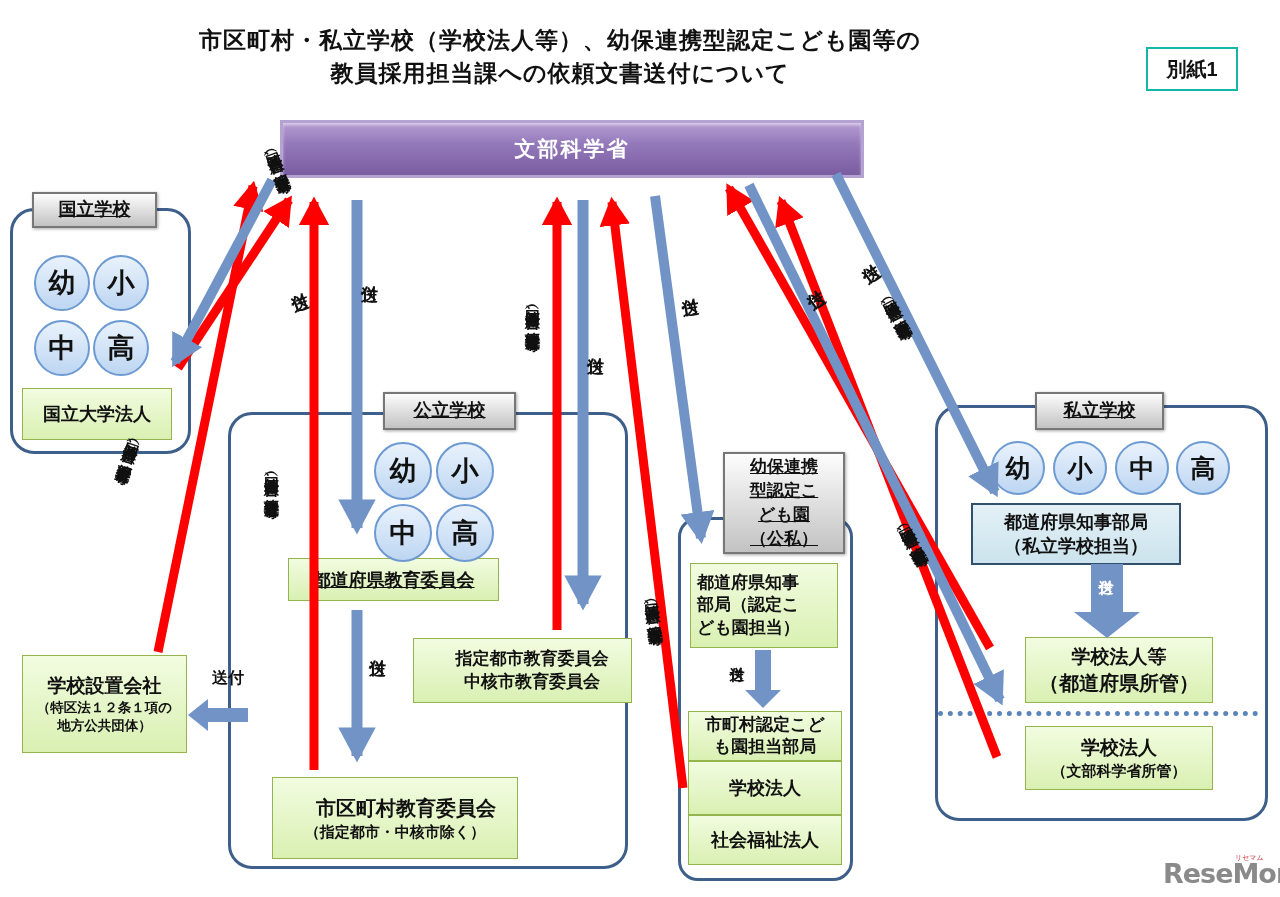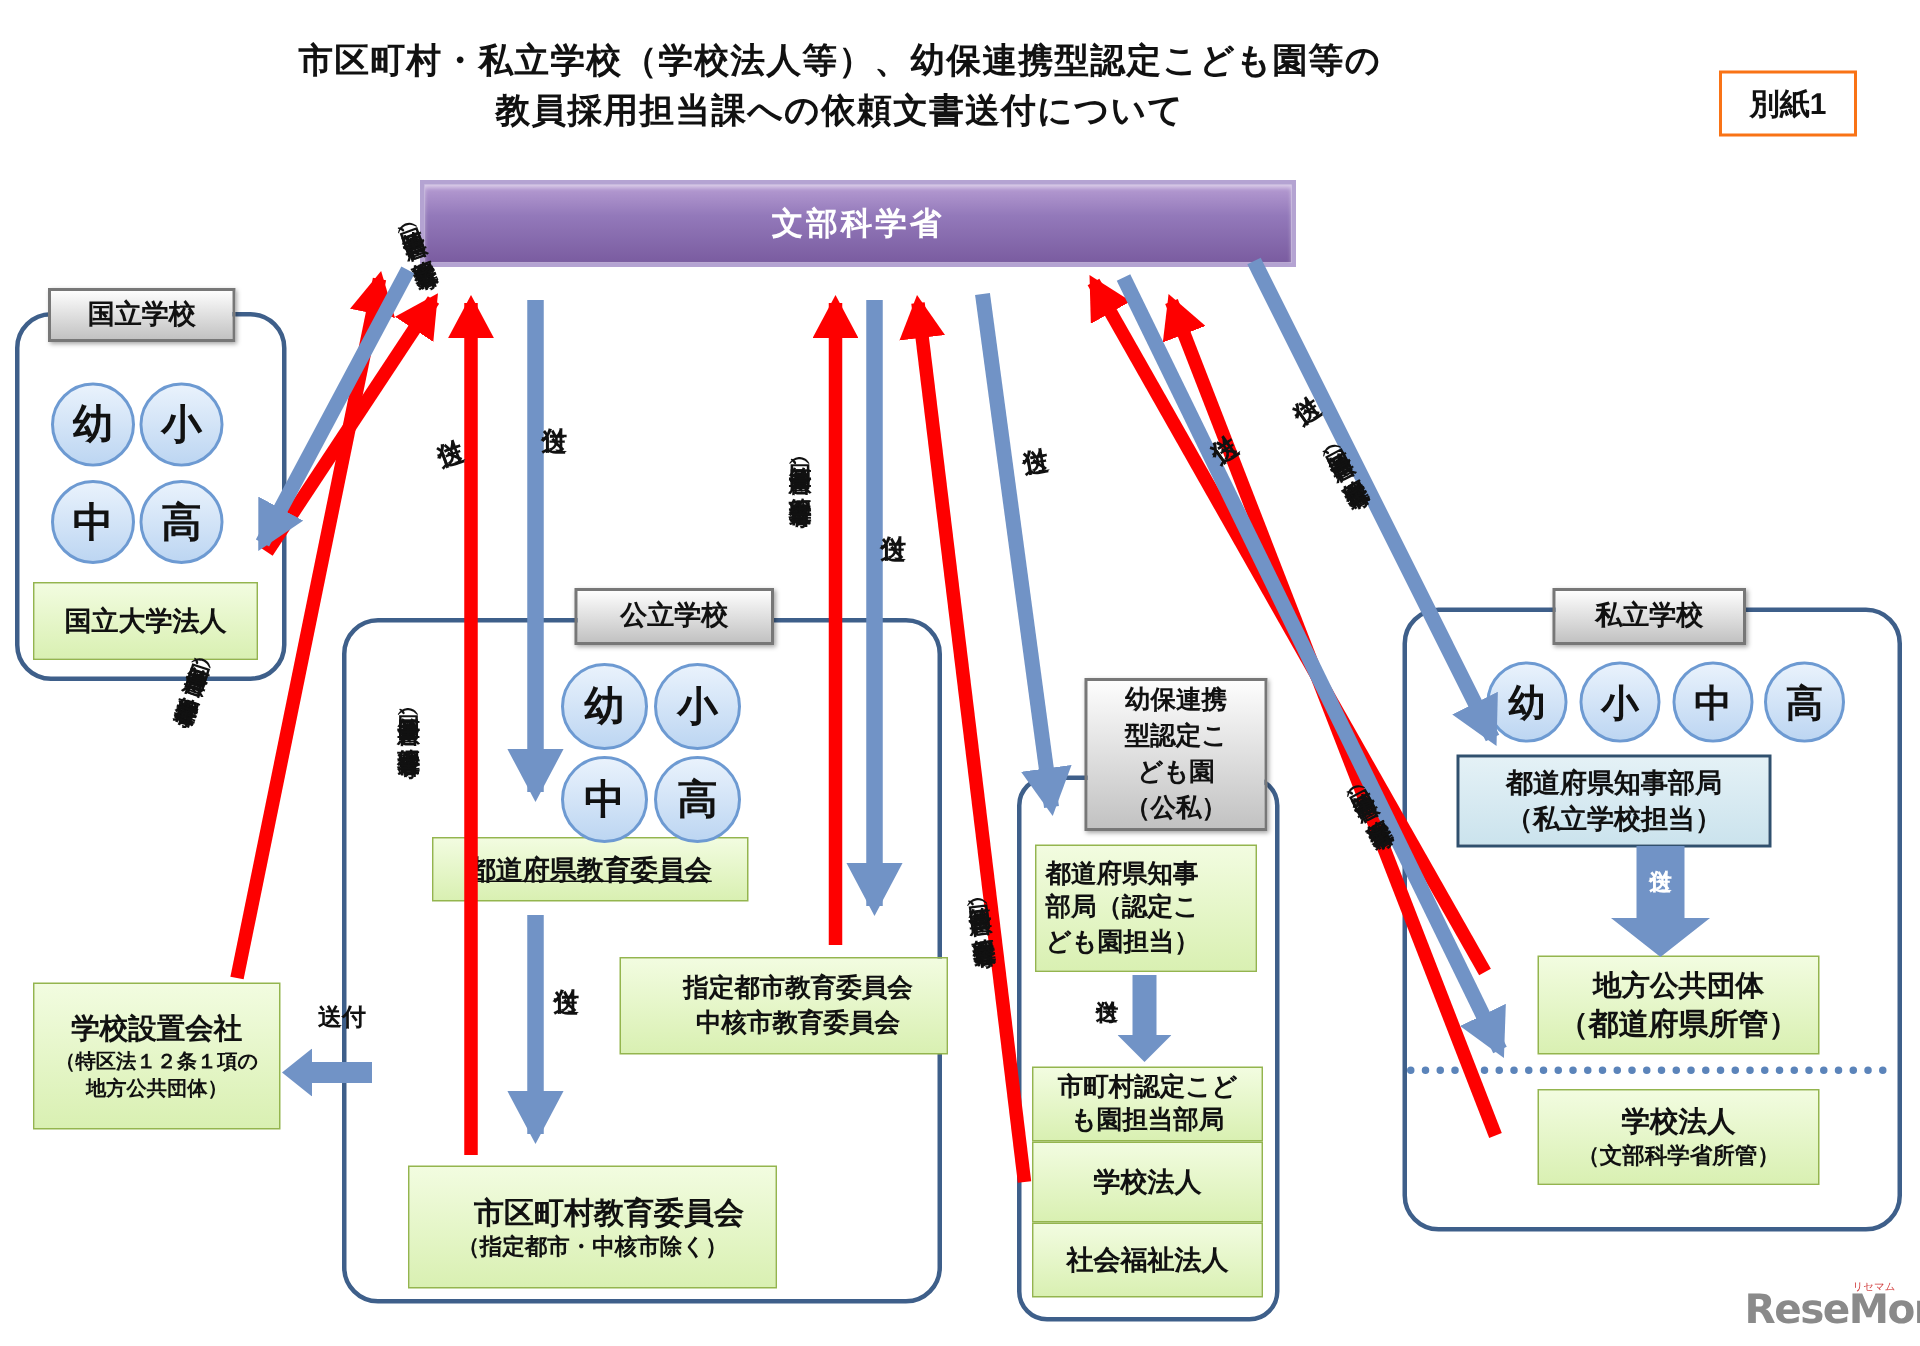--- a/index.html
+++ b/index.html
@@ -1,26 +1,26 @@
 <!DOCTYPE html>
 <html><head>
 <meta charset="utf-8">
 <style>
   html,body{margin:0;padding:0;background:#fff;}
   body{font-family:"Liberation Sans","DejaVu Sans",sans-serif;color:#111;}
   #canvas{position:relative;width:1280px;height:897px;background:#fff;overflow:hidden;}
   .abs{position:absolute;}
   
   .title{left:0;top:24px;width:1120px;text-align:center;font-size:23px;font-weight:bold;line-height:1.45;letter-spacing:1px;}
-  .attach{left:1146px;top:47px;width:88px;height:40px;border:2px solid #f97316;display:flex;align-items:center;justify-content:center;font-size:20px;font-weight:bold;background:#fff;}
+  .attach{left:1146px;top:47px;width:88px;height:40px;border:2px solid #14b8a6;display:flex;align-items:center;justify-content:center;font-size:20px;font-weight:bold;background:#fff;}
   
   .ministry{left:280px;top:120px;width:578px;height:52px;background:linear-gradient(180deg,#b79dd3 0%,#9379ba 40%,#7a5ca0 100%);border:3px solid #b4a3d2;box-shadow:inset 0 2px 3px rgba(255,255,255,.5);display:flex;align-items:center;justify-content:center;color:#fff;font-size:21px;font-weight:bold;letter-spacing:2px;z-index:2;}
   
   .frame{border:3px solid #3e5f8a;border-radius:24px;background:transparent;z-index:1;}
-  .hdr{background:linear-gradient(180deg,#fdfdfd 0%,#c2c2c2 100%);border:2px solid #777;box-shadow:1px 1px 3px rgba(0,0,0,.35);display:flex;align-items:center;justify-content:center;font-weight:bold;font-size:18px;z-index:3;text-align:center;line-height:1.4;}
+  .hdr{background:linear-gradient(180deg,#fdfdfd 0%,#c2c2c2 100%);border:2px solid #777;box-shadow:1px 1px 3px rgba(0,0,0,.35);display:flex;align-items:center;justify-content:center;font-weight:bold;font-size:18px;z-index:3;text-align:center;line-height:1.4;text-decoration:underline;}
   .circle{border-radius:50%;background:linear-gradient(180deg,#e9f2fc 0%,#bdd6f2 100%);border:2px solid #6d9ad2;display:flex;align-items:center;justify-content:center;font-size:27px;font-weight:bold;z-index:3;}
   .gbox{background:linear-gradient(180deg,#f2fce0 0%,#d9f0b2 100%);border:1.5px solid #94b54e;display:flex;flex-direction:column;align-items:center;justify-content:center;text-align:center;z-index:2;}
   .gbox .big{font-size:19px;font-weight:bold;}
   .gbox .mid{font-size:17px;font-weight:bold;line-height:1.3;}
   .gbox .sub{font-size:13.5px;font-weight:bold;line-height:1.3;}
   .bluebox{background:linear-gradient(180deg,#e4f1f6 0%,#cbe3ed 100%);border:2px solid #30506e;display:flex;flex-direction:column;align-items:center;justify-content:center;text-align:center;z-index:2;font-weight:bold;font-size:18px;line-height:1.35;}
   
   .vtext{writing-mode:vertical-rl;text-orientation:upright;font-size:15px;font-weight:bold;letter-spacing:1px;line-height:1.1;z-index:6;white-space:nowrap;}
   .vsend{writing-mode:vertical-rl;text-orientation:upright;font-size:17px;font-weight:bold;z-index:6;}
   .hsend{font-size:16px;font-weight:bold;z-index:6;}
@@ -136,21 +136,21 @@
       <span>高</span>
     </div>
   <div class="abs bluebox" style="left:971px;top:503px;width:206px;height:58px;">
     <span>都道府県知事部局</span>
     <span>（私立学校担当）</span>
   </div>
 
   <div class="abs blockarrow" style="left:1074px;top:564px;width:66px;height:74px;clip-path:polygon(17px 0,49px 0,49px 48px,66px 48px,33px 74px,0 48px,17px 48px);"></div>
   <div class="abs vsend" style="left:1096px;top:568px;color:#fff;font-size:15px;">送付</div>
   <div class="abs gbox" style="left:1025px;top:637px;width:186px;height:64px;">
-    <span class="big">地方公共団体</span>
+    <span class="big">学校法人等</span>
     <span class="sub" style="font-size:20px;">（都道府県所管）</span>
   </div>
   <div class="abs dotted" style="left:938px;top:711px;width:320px;height:0;"></div>
   <div class="abs gbox" style="left:1025px;top:726px;width:186px;height:62px;">
     <span class="big">学校法人</span>
     <span class="sub" style="font-size:15px;">（文部科学省所管）</span>
   </div>
 
   <div class="abs gbox" style="left:22px;top:655px;width:163px;height:96px;">
     <span class="big">学校設置会社</span>

